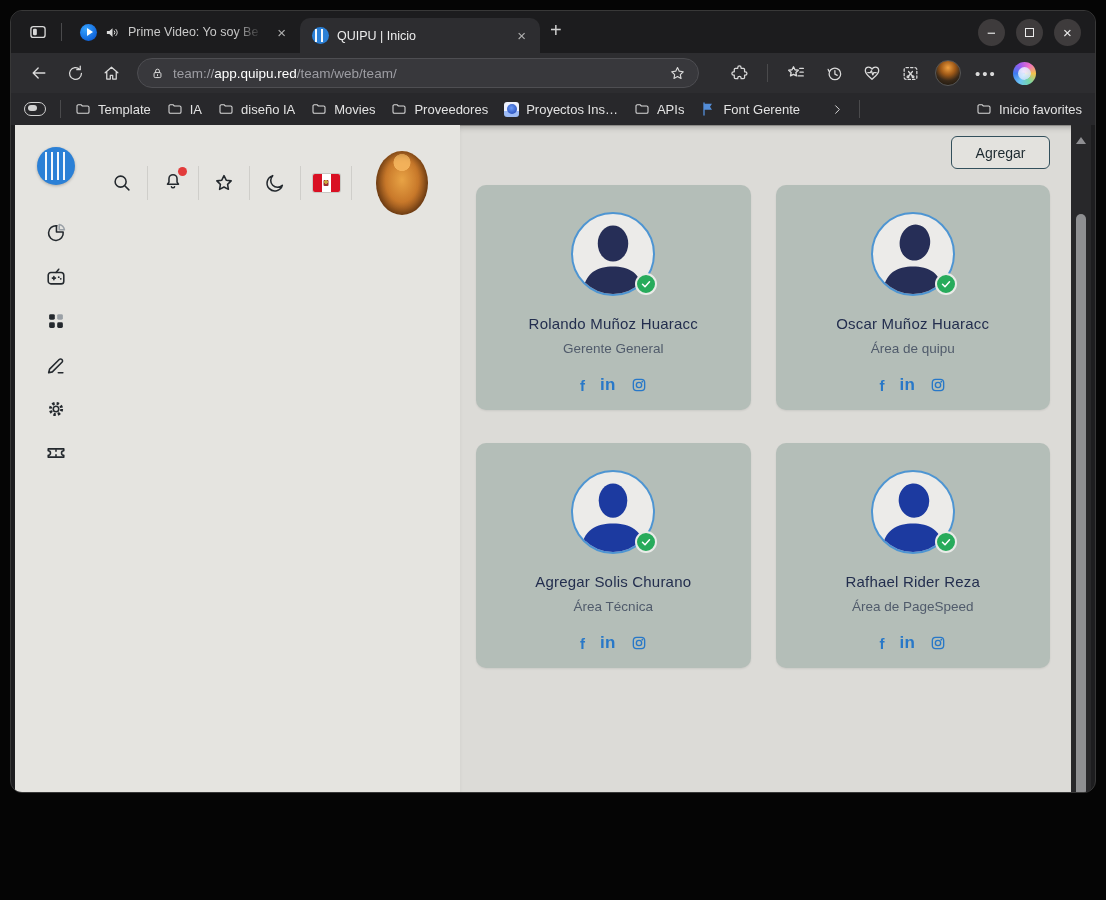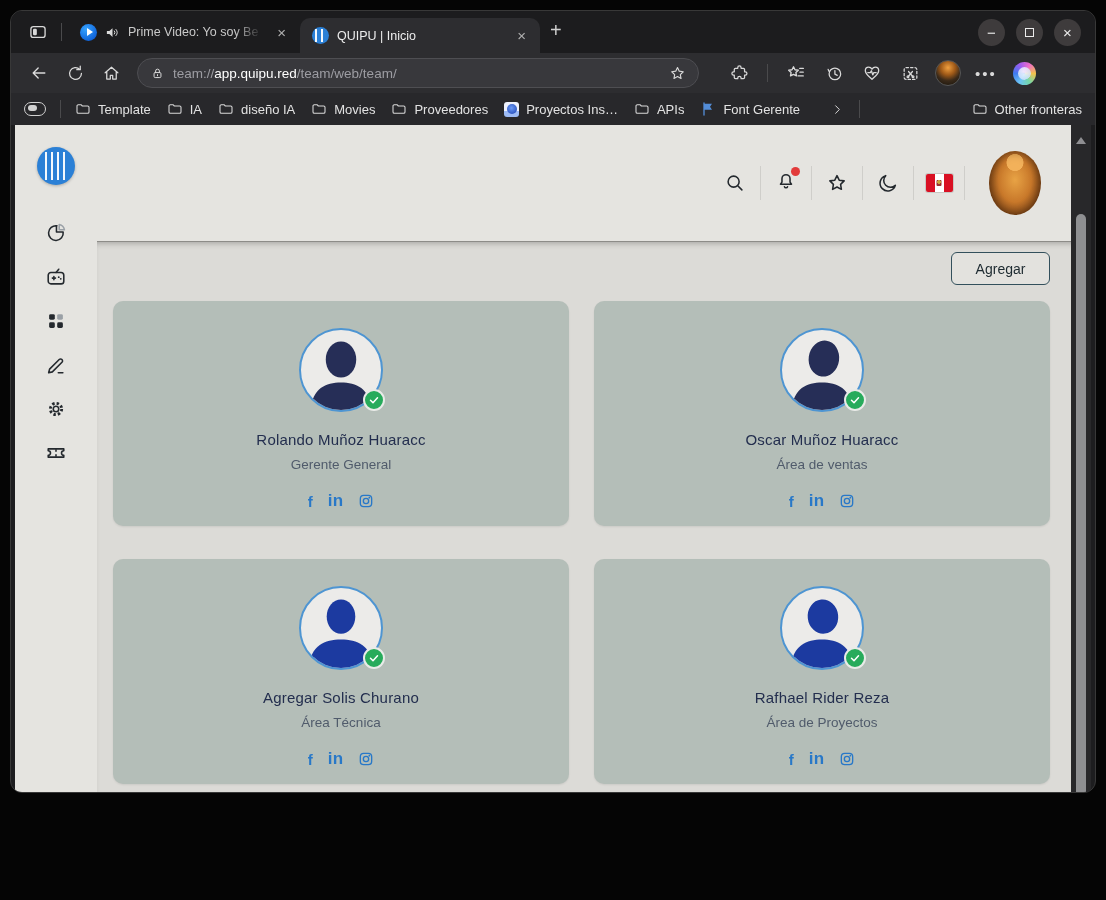--- a/index.html
+++ b/index.html
@@ -60,21 +60,21 @@
   .sb-arrow-up { top:12px; border-bottom:7px solid #8f8f92; }
   .sb-arrow-down { bottom:12px; border-top:7px solid #8f8f92; }
   .sb-thumb { position:absolute; left:5px; top:89px; width:10px; height:642px; background:#8f9092; border-radius:5px; }
 
   .side { width:82px; display:flex; flex-direction:column; align-items:center; padding-top:22px; flex:0 0 auto; }
   .side .quipu-logo { width:38px; height:38px; box-shadow:0 1px 3px rgba(0,0,0,.25); }
   .side-icon { width:24px; height:24px; margin-top:20px; display:flex; align-items:center; justify-content:center; }
   .side-icon:first-of-type { margin-top:36px; }
   .picon { stroke:#24292e; fill:none; stroke-width:1.7; stroke-linecap:round; stroke-linejoin:round; }
 
-  .main { flex:1; display:flex; flex-direction:column; }
+  .main { flex:1; display:flex; flex-direction:row; }
   .app-header { height:116px; display:flex; align-items:center; justify-content:flex-end; padding-right:32px; }
   .hd-cell { width:50px; height:34px; display:flex; align-items:center; justify-content:center; }
   .hd-div { width:1px; height:34px; background:#cfceca; }
   .bell-wrap { position:relative; }
   .bell-dot { position:absolute; top:-3px; right:-3px; width:9px; height:9px; border-radius:50%; background:#e23b3b; }
   .peru-flag { width:27px; height:18px; border-radius:2px; overflow:hidden; display:flex; box-shadow:0 0 0 1px rgba(0,0,0,.12); }
   .peru-flag .r { flex:1; background:#d91023; }
   .peru-flag .w { flex:1; background:#fff; position:relative; }
   .peru-flag .w::after { content:''; position:absolute; left:50%; top:50%; width:5px; height:6px; transform:translate(-50%,-50%); background:radial-gradient(circle at 50% 35%, #c8a43c 0 40%, #9e3030 41%); border-radius:1px; }
   .avatar-app { width:52px; height:64px; border-radius:50%; margin-left:24px;
@@ -280,21 +280,21 @@
       <svg width="15" height="15" viewBox="0 0 24 24">
           <polyline class="icon" points="9,6 15,12 9,18"></polyline>
         </svg>
     </div>
     <div class="vdiv"></div>
     <div class="bm-spacer"></div>
     <div class="bm-item">
       <svg width="16" height="16" viewBox="0 0 24 24">
           <path class="icon" d="M3 7.5a2 2 0 0 1 2-2h4l2 2h8a2 2 0 0 1 2 2v7a2 2 0 0 1-2 2H5a2 2 0 0 1-2-2z"></path>
         </svg>
-      <span>Other fronteras</span>
+      <span>Inicio favorites</span>
     </div>
   </div>
 
   <div class="page">
 
     <div class="side">
       <span class="quipu-logo" style="width:38px;height:38px;"></span>
       <div class="side-icon">
         <svg width="22" height="22" viewBox="0 0 24 24">
             <path class="picon" d="M13 4.2a8 8 0 1 0 6.8 6.8H12.5V4.2z"></path>
@@ -420,21 +420,21 @@
                     <path d="M10 84 C12 61 26 55 42 55 C58 55 72 61 74 84 Z" fill="#262e57"></path>
                   </svg>
               </div>
               <div class="badge">
                 <svg width="12" height="12" viewBox="0 0 24 24">
                     <polyline points="5,12.5 10,17.5 19,7.5" fill="none" stroke="#fff" stroke-width="3" stroke-linecap="round" stroke-linejoin="round"></polyline>
                   </svg>
               </div>
             </div>
             <div class="member-name">Oscar Muñoz Huaracc</div>
-            <div class="member-role">Área de ventas</div>
+            <div class="member-role">Área de quipu</div>
             <div class="socials">
               <span class="fb">f</span>
               <span class="li">in</span>
               <svg width="16" height="16" viewBox="0 0 24 24">
                   <rect x="3.5" y="3.5" width="17" height="17" rx="5" fill="none" stroke="#2878c8" stroke-width="2"></rect>
                   <circle cx="12" cy="12" r="4" fill="none" stroke="#2878c8" stroke-width="2"></circle>
                   <circle cx="17" cy="7" r="1.3" fill="#2878c8"></circle>
                 </svg>
             </div>
           </div>
@@ -474,21 +474,21 @@
                     <path d="M9 84 C11 60 26 54 42 54 C58 54 73 60 75 84 Z" fill="#1c3aa0"></path>
                   </svg>
               </div>
               <div class="badge">
                 <svg width="12" height="12" viewBox="0 0 24 24">
                     <polyline points="5,12.5 10,17.5 19,7.5" fill="none" stroke="#fff" stroke-width="3" stroke-linecap="round" stroke-linejoin="round"></polyline>
                   </svg>
               </div>
             </div>
             <div class="member-name">Rafhael Rider Reza</div>
-            <div class="member-role">Área de Proyectos</div>
+            <div class="member-role">Área de PageSpeed</div>
             <div class="socials">
               <span class="fb">f</span>
               <span class="li">in</span>
               <svg width="16" height="16" viewBox="0 0 24 24">
                   <rect x="3.5" y="3.5" width="17" height="17" rx="5" fill="none" stroke="#2878c8" stroke-width="2"></rect>
                   <circle cx="12" cy="12" r="4" fill="none" stroke="#2878c8" stroke-width="2"></circle>
                   <circle cx="17" cy="7" r="1.3" fill="#2878c8"></circle>
                 </svg>
             </div>
           </div>

